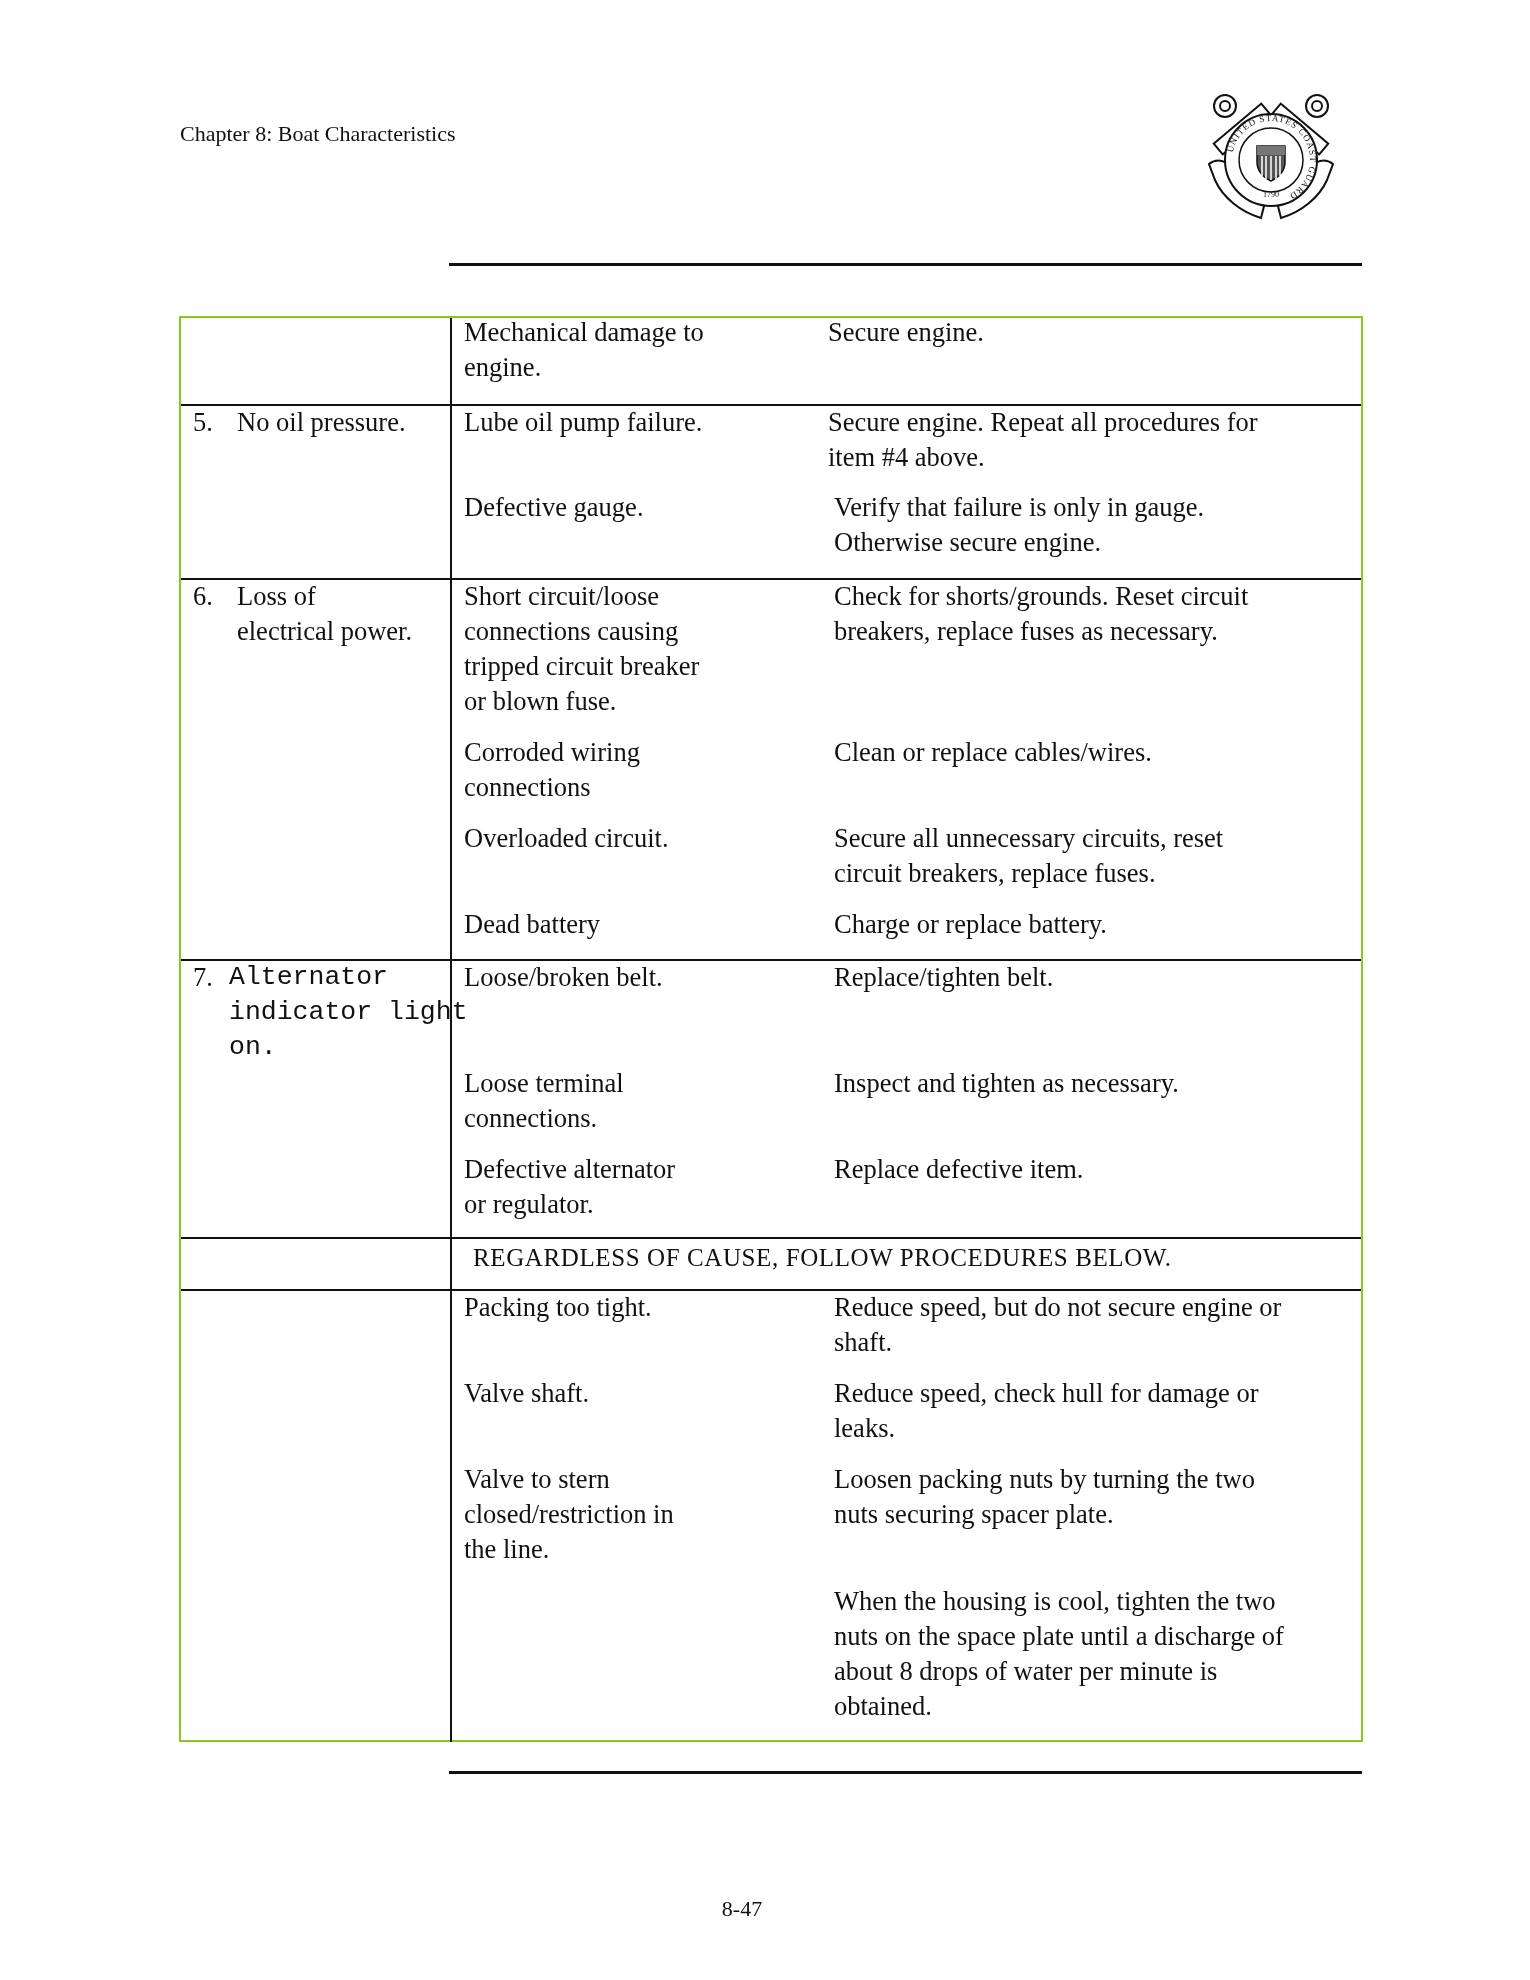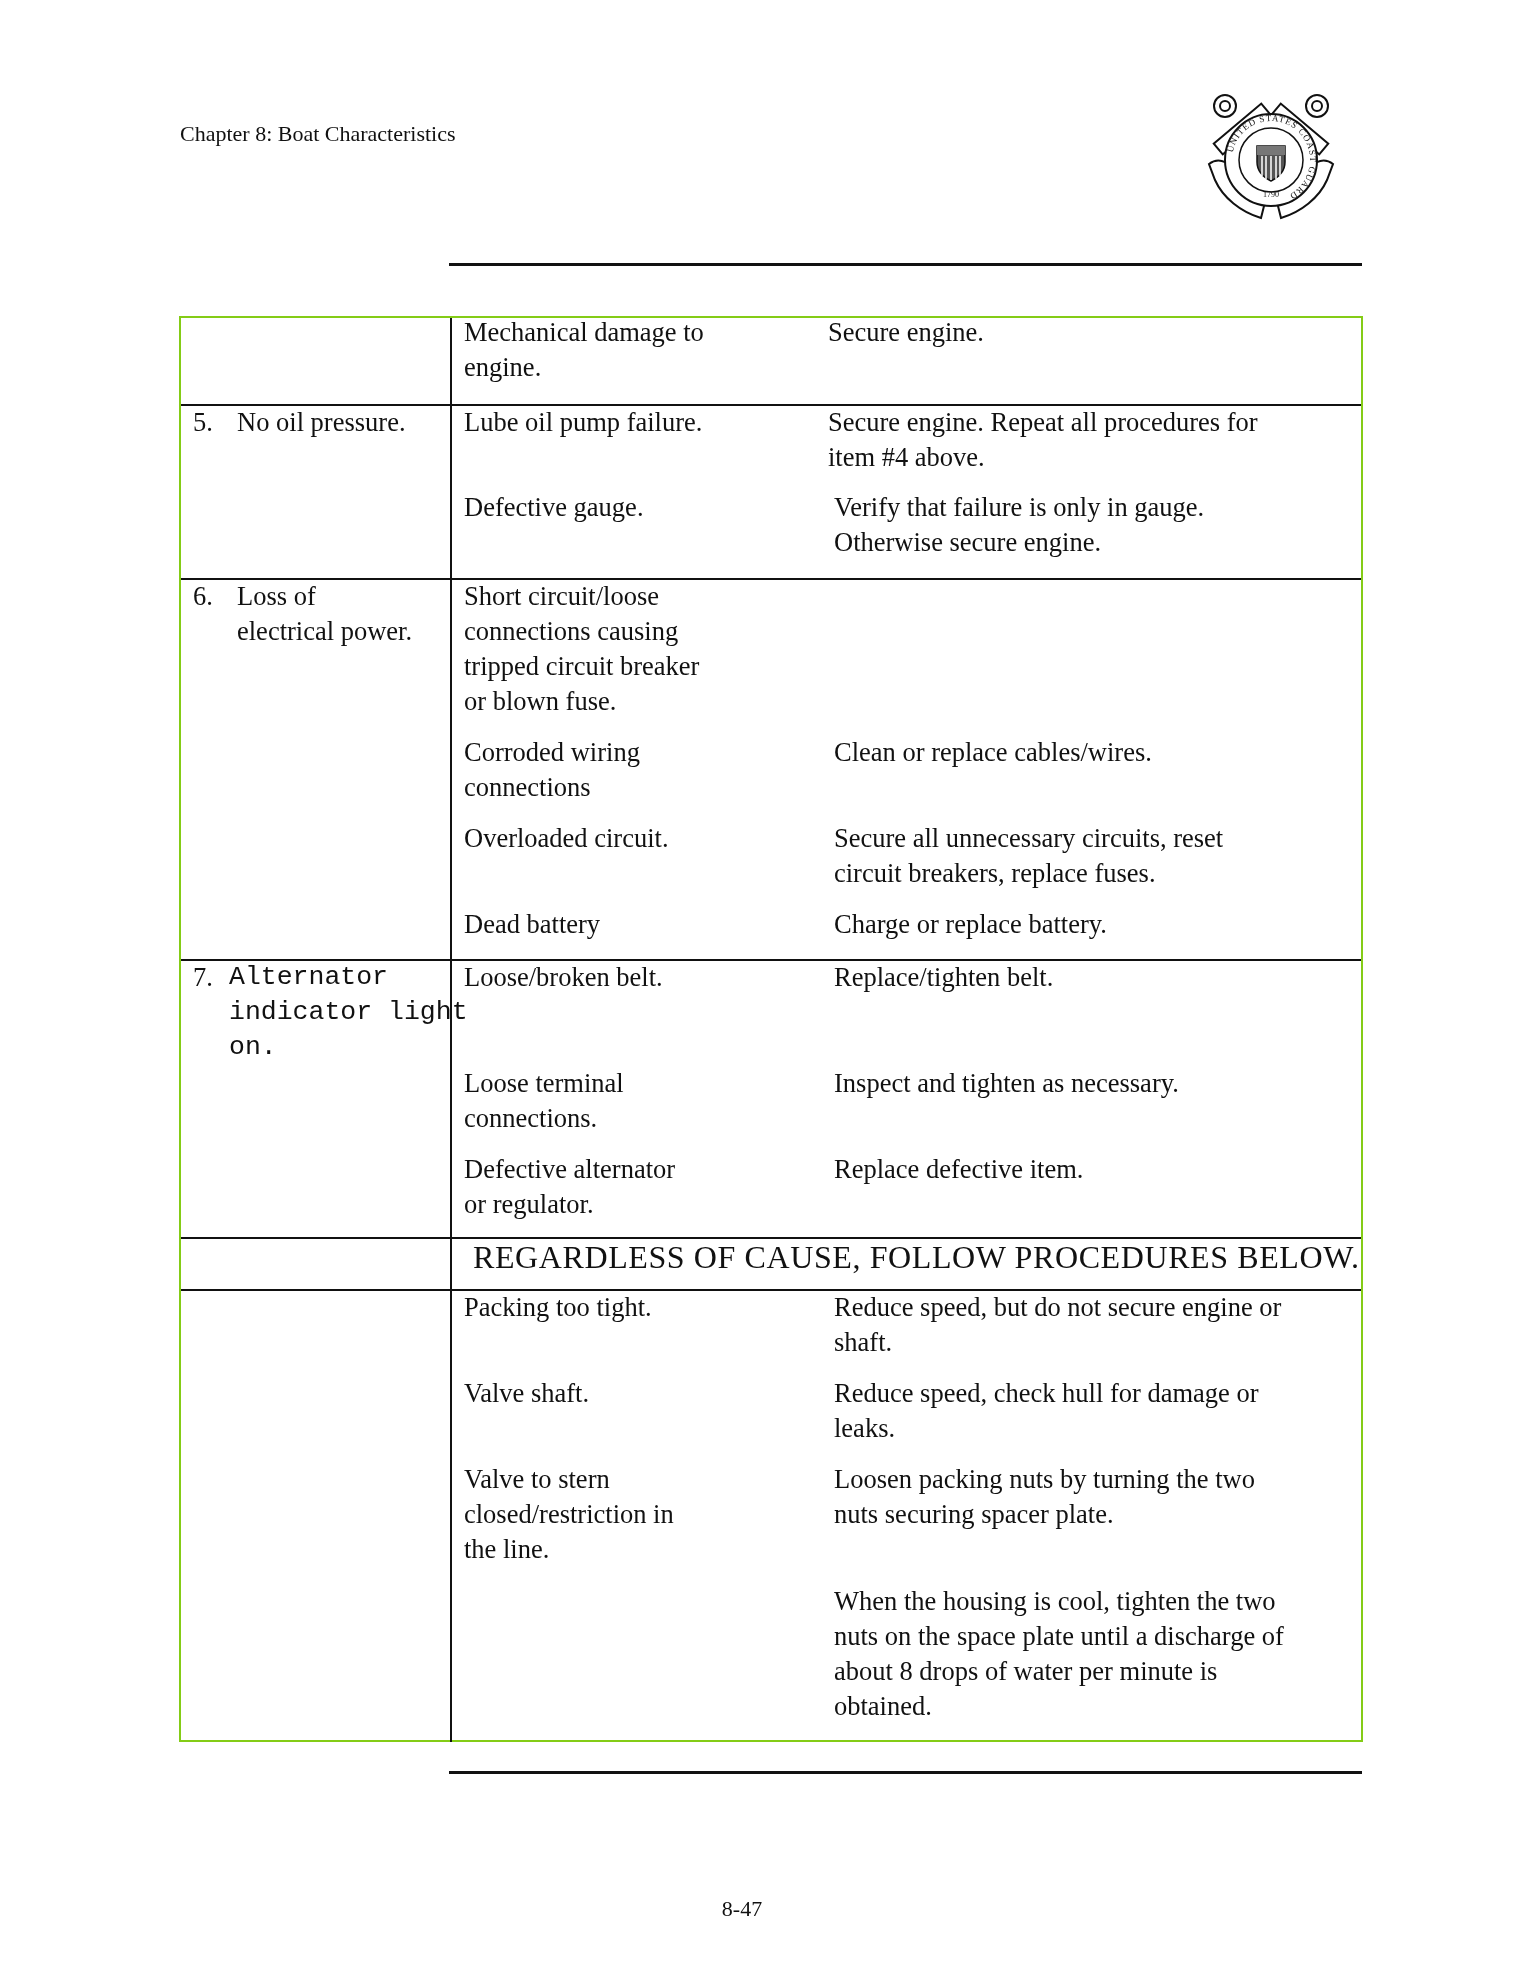--- a/index.html
+++ b/index.html
@@ -71,21 +71,21 @@
       white-space: pre-line;
     }
     .problem-num {
       position: absolute;
       font-size: 26.5px;
       line-height: 35px;
     }
     .banner-text {
       position: absolute;
       left: 292px;
-      font-size: 32px;
+      font-size: 25px;
       line-height: 35px;
       letter-spacing: 0.6px;
       white-space: nowrap;
     }
     .page-number {
       position: absolute;
       left: 0;
       width: 1484px;
       top: 1860px;
       text-align: center;
@@ -163,20 +163,22 @@
 
   <div class="row" style="top:260px; height:383px;">
     <div class="col-divider"></div>
     <div class="problem-num" style="left:12px; top:-1px;">6.</div>
     <div class="cell-text" style="left:56px; top:-1px;">Loss of
 electrical power.</div>
     <div class="cell-text" style="left:283px; top:-1px;">Short circuit/loose
 connections causing
 tripped circuit breaker
 or blown fuse.</div>
+    <div class="cell-text" style="left:653px; top:-1px;">Check for shorts/grounds. Reset circuit
+breakers, replace fuses as necessary.</div>
     <div class="cell-text" style="left:283px; top:155px;">Corroded wiring
 connections</div>
     <div class="cell-text" style="left:653px; top:155px;">Clean or replace cables/wires.</div>
     <div class="cell-text" style="left:283px; top:241px;">Overloaded circuit.</div>
     <div class="cell-text" style="left:653px; top:241px;">Secure all unnecessary circuits, reset
 circuit breakers, replace fuses.</div>
     <div class="cell-text" style="left:283px; top:327px;">Dead battery</div>
     <div class="cell-text" style="left:653px; top:327px;">Charge or replace battery.</div>
   </div>
 

